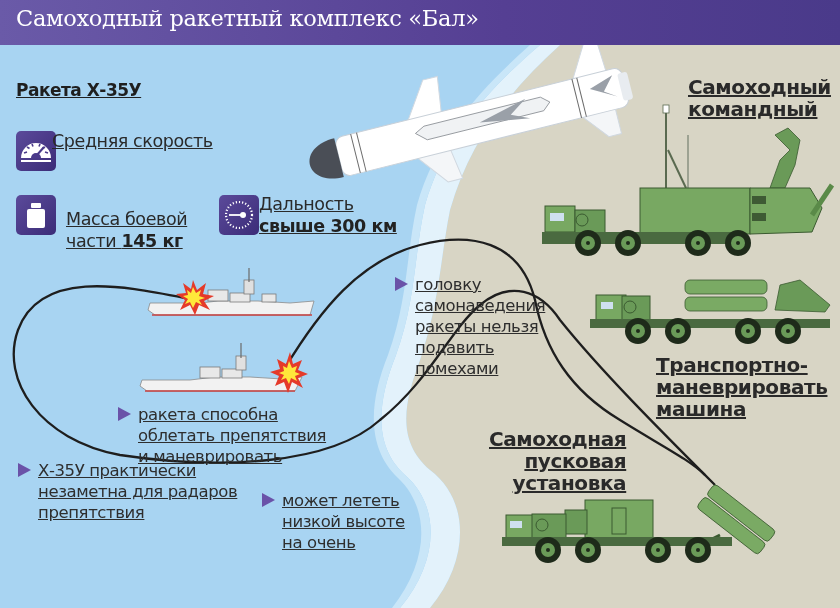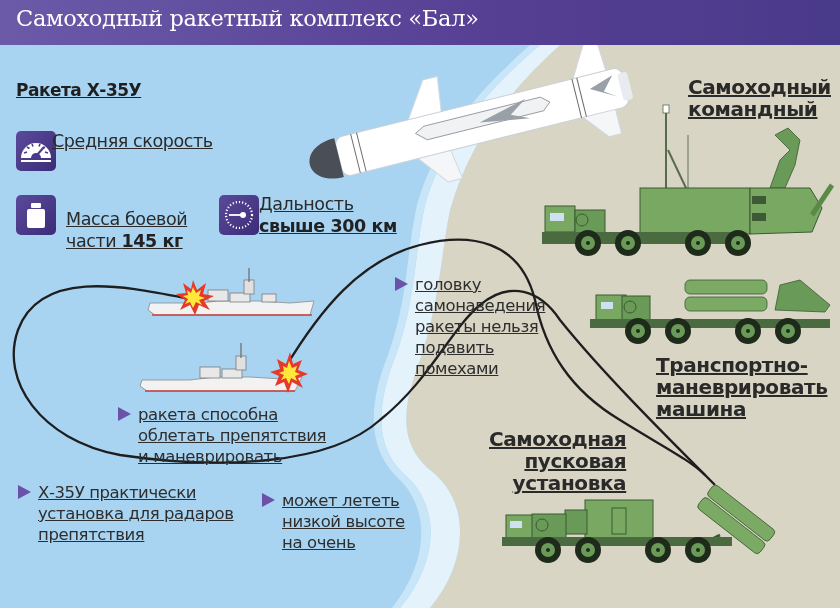--- a/index.html
+++ b/index.html
@@ -268,24 +268,24 @@
   <div>ракеты нельзя</div>
   <div>подавить</div>
   <div>помехами</div>
 </div>
 <div class="txt bullet" style="left:138px; top:404px;">
   <span class="tri"></span>
   <div>ракета способна</div>
   <div>облетать препятствия</div>
   <div>и маневрировать</div>
 </div>
-<div class="txt bullet" style="left:38px; top:482px;">
+<div class="txt bullet" style="left:38px; top:460px;">
   <span class="tri"></span>
   <div>Х-35У практически</div>
-  <div>установка для радаров</div>
+  <div>незаметна для радаров</div>
   <div>препятствия</div>
 </div>
 <div class="txt bullet" style="left:282px; top:490px;">
   <span class="tri"></span>
   <div>может лететь</div>
   <div>низкой высоте</div>
   <div>на очень</div>
 </div>
 
 </body></html>

